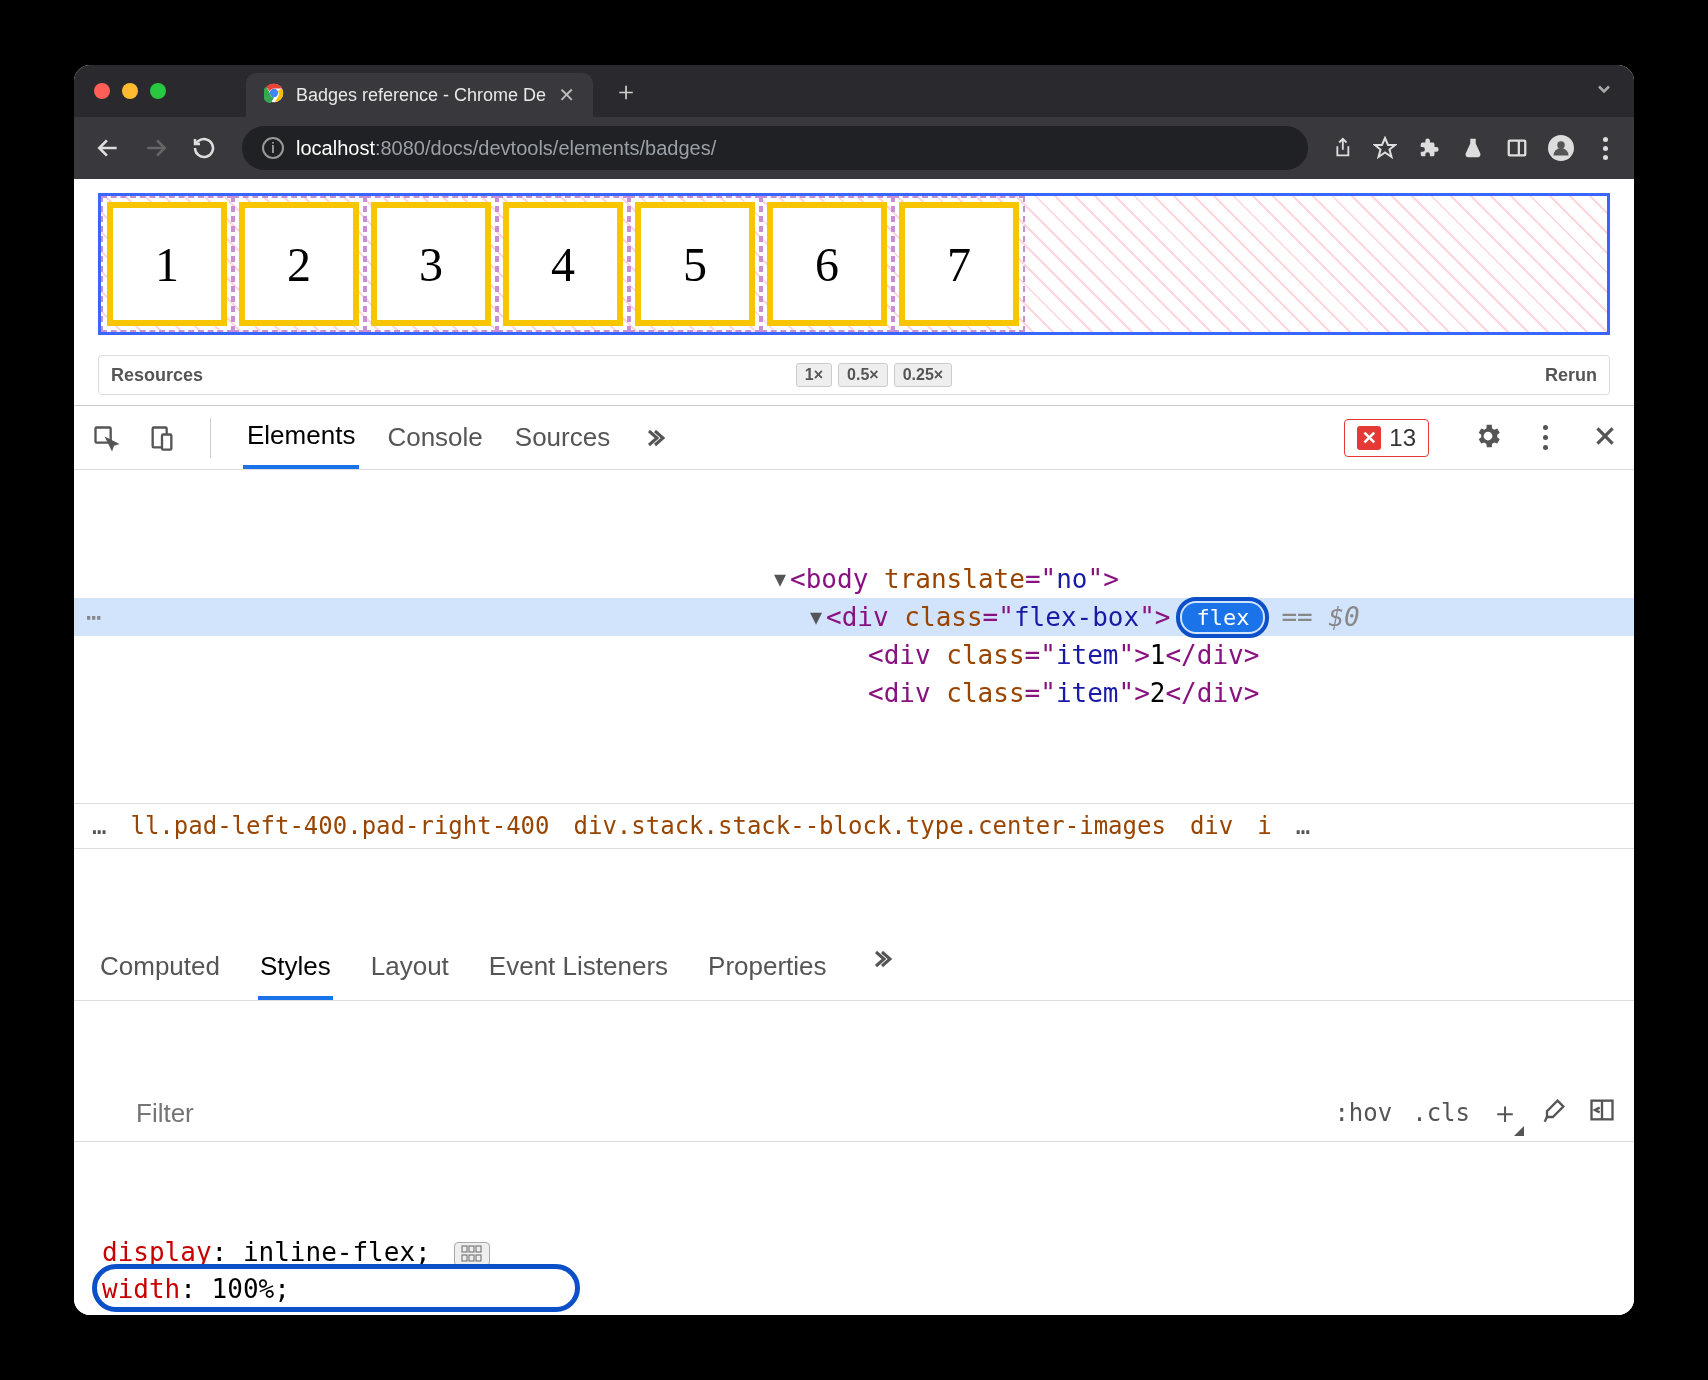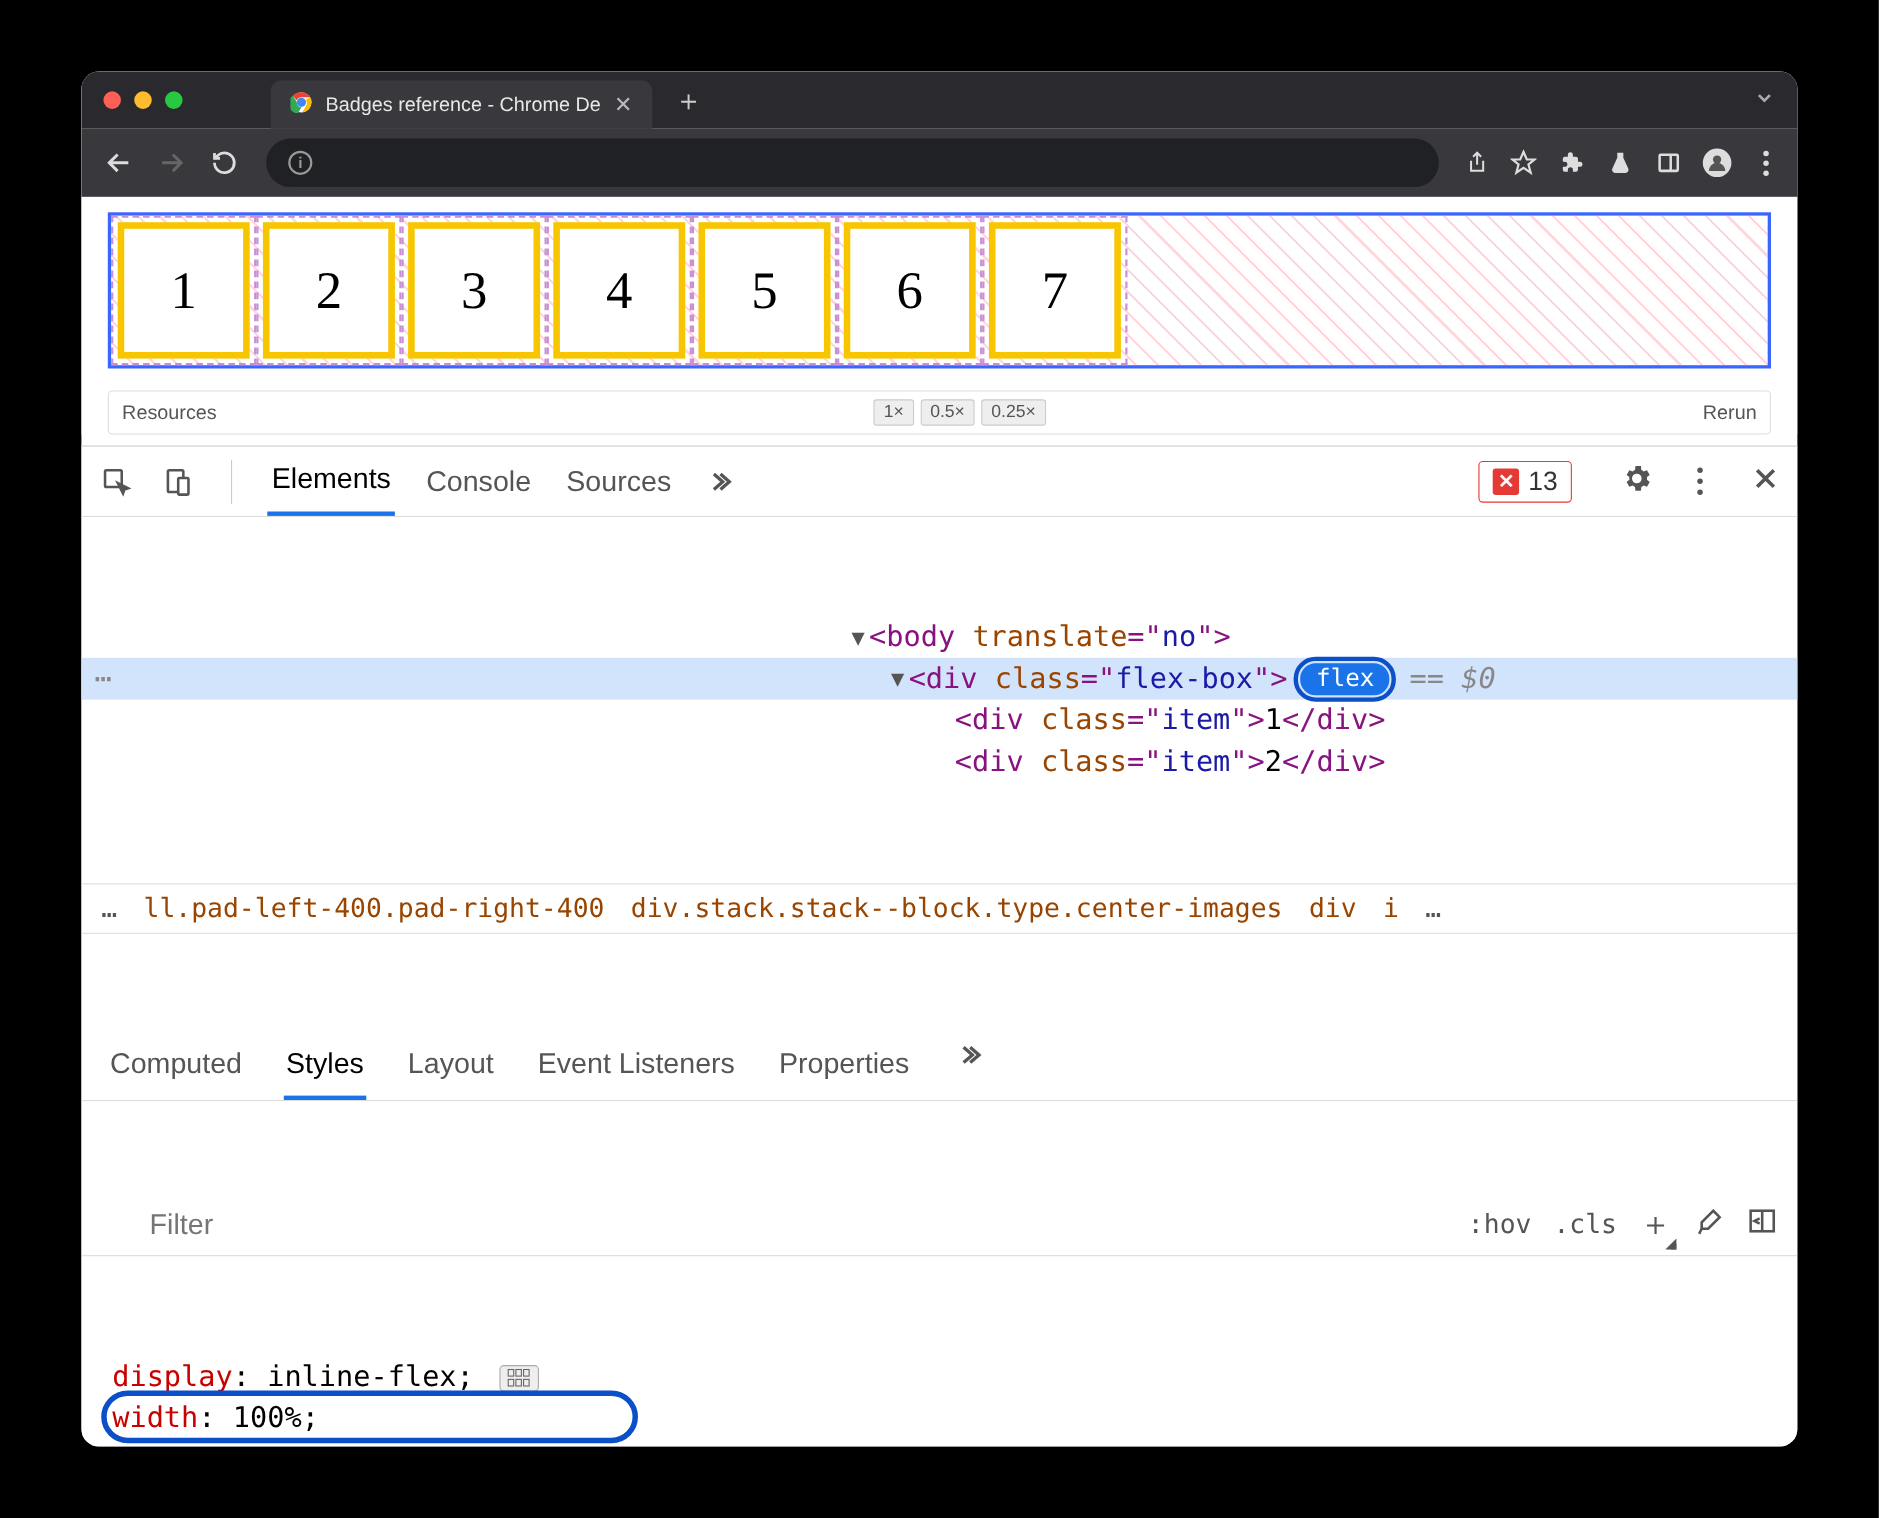--- a/index.html
+++ b/index.html
@@ -27,21 +27,21 @@
 .addr-path { color: #9aa0a6; }
 .tb-icons { display: flex; gap: 18px; align-items: center; }
 .tb-icon { width: 26px; height: 26px; display:flex; align-items:center; justify-content:center; color: #ddd; cursor: pointer; }
 .avatar { width:26px;height:26px;border-radius:50%;background:#ddd;display:flex;align-items:center;justify-content:center; }
 .kebab { display:flex;flex-direction:column;gap:4px; }
 .kebab span{width:5px;height:5px;border-radius:50%;background:#ddd;}
 .content { background: #fff; padding: 14px 24px 0 24px; }
 .flex-viz { border: 3px solid #3a66ff; background: repeating-linear-gradient(45deg, #fff, #fff 8px, transparent 8px, transparent 16px), repeating-linear-gradient(45deg, #f9a8b4 0 2px, transparent 2px 16px); background-blend-mode: normal; display: flex; gap: 12px; padding: 6px; position: relative; }
 .flex-viz::before { content:""; position:absolute; inset:0; background: repeating-linear-gradient(45deg, rgba(255,120,140,0.3) 0 2px, transparent 2px 14px); pointer-events:none; }
 .flex-item { border: 6px solid #f7c600; background: #fff; width: 120px; height: 124px; display:flex; align-items:center; justify-content:center; font-size: 48px; font-family: Georgia, serif; z-index:1; position:relative; outline: 2px dashed #c98fd6; outline-offset: 4px; }
-.content-bar { display:flex; align-items:center; margin-top: 20px; border: 1px solid #ddd; border-radius: 4px; height: 40px; padding: 0 12px; font-size: 18px; color:#555; }
+.content-bar { display:flex; align-items:center; margin-top: 20px; border: 1px solid #ddd; border-radius: 4px; height: 40px; padding: 0 12px; font-size: 18px; color:#555;font-weight:bold; }
 .cb-spacer { flex:1; }
 .zoom-btns { display:flex; gap:6px; }
 .zoom-btns span { background:#eee; border:1px solid #ccc; padding: 2px 8px; border-radius:3px; font-size:16px; }
 .rerun { margin-left:auto; font-size:18px; }
 .devtools { flex:1; background:#fff; display:flex; flex-direction:column; border-top: 1px solid #ccc; margin-top: 10px; justify-content: space-between; }
 .dt-tabs { display:flex; align-items:center; height: 64px; border-bottom: 1px solid #ddd; padding: 0 16px; gap: 24px; }
 .dt-icon { width:32px; height:32px; display:flex;align-items:center;justify-content:center; color:#555; cursor:pointer; }
 .dt-divider { width:1px; height:40px; background:#ccc; margin: 0 8px; }
 .dt-tab { font-size: 26px; color:#555; cursor:pointer; padding: 14px 4px; }
 .dt-tab.active { color:#000; border-bottom: 4px solid #1a73e8; }
@@ -131,20 +131,21 @@
         </svg>
       </span>
     <span class="tb-btn">
         <svg width="24" height="24" viewBox="0 0 24 24" fill="none" stroke="currentColor" stroke-width="2.5">
           <path d="M3 12a9 9 0 1 0 3-6.7L3 8"></path>
           <polyline points="3 3 3 8 8 8"></polyline>
         </svg>
       </span>
     <div class="addressbar">
       <span class="addr-info">i</span>
+      <span><span class="addr-host">localhost</span><span class="addr-path">:8080/docs/devtools/elements/badges/</span></span>
     </div>
     <div class="tb-icons">
       <span class="tb-icon">
           <svg width="22" height="22" viewBox="0 0 24 24" fill="none" stroke="currentColor" stroke-width="2">
             <path d="M8 10v10h12V10"></path>
             <path d="M14 14V3"></path>
             <polyline points="10 6 14 2 18 6"></polyline>
           </svg>
         </span>
       <span class="tb-icon">

